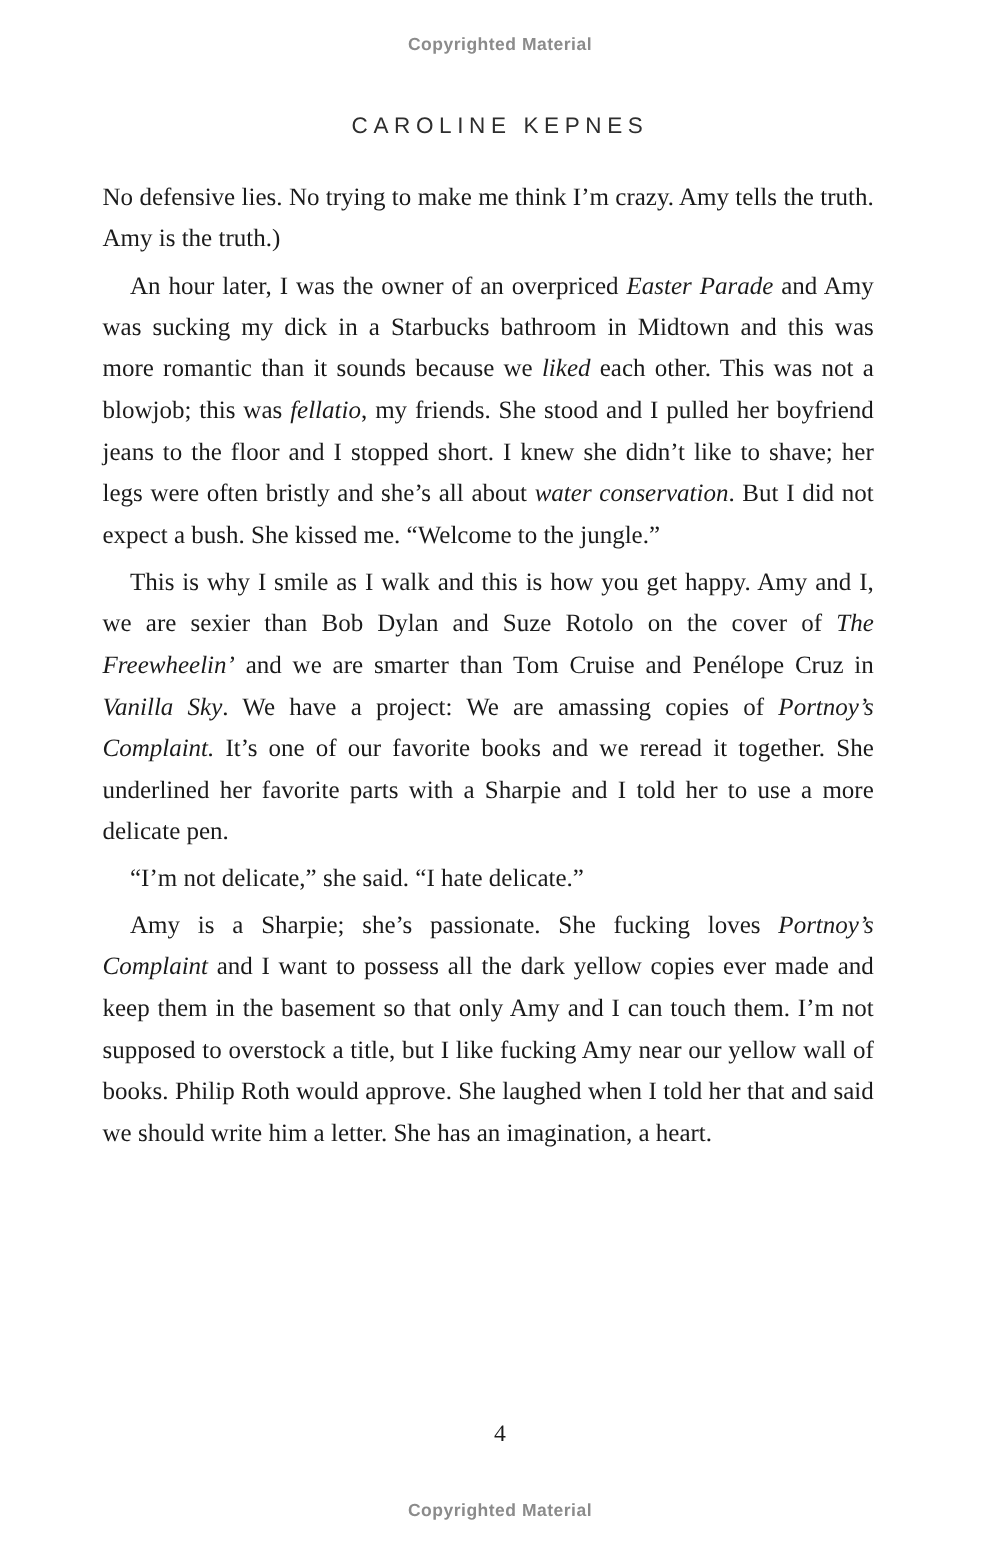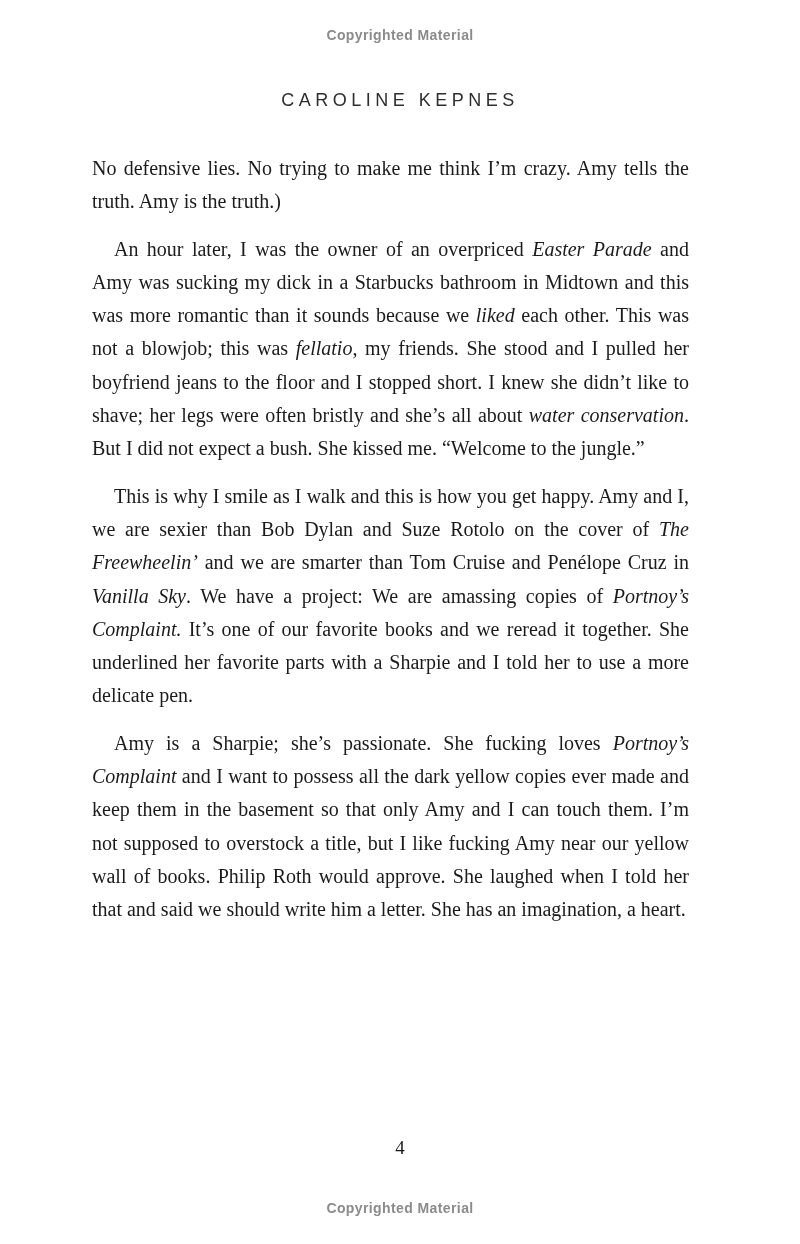--- a/index.html
+++ b/index.html
@@ -45,21 +45,21 @@
     top: 138px;
     left: 78px;
     width: 625px;
     font-family: "Liberation Serif", serif;
     font-size: 20px;
     line-height: 33.3px;
     text-align: justify;
     color: var(--ink, #1b1b1b);
   }
   .page-body p {
-    margin: 14px;
+    margin: 4px;
     padding: 0;
     text-indent: 0;
   }
   .page-body p.indent {
     text-indent: 22px;
   }
   .page-body i {
   }
   .page-number {
     position: absolute;
@@ -78,20 +78,21 @@
 <div class="page">
 
   <div class="copyright-notice top">Copyrighted Material</div>
 
   <div class="author-header">CAROLINE KEPNES</div>
 
   <div class="page-body">
       <p class=""><span>No defensive lies. No trying to make me think I’m crazy. Amy tells the truth. Amy is the truth.)</span></p>
       <p class="indent"><span>An hour later, I was the owner of an overpriced </span><i>Easter Parade</i><span> and Amy was sucking my dick in a Starbucks bathroom in Midtown and this was more romantic than it sounds because we </span><i>liked</i><span> each other. This was not a blowjob; this was </span><i>fellatio</i><span>, my friends. She stood and I pulled her boyfriend jeans to the floor and I stopped short. I knew she didn’t like to shave; her legs were often bristly and she’s all about </span><i>water conservation</i><span>. But I did not expect a bush. She kissed me. “Welcome to the jungle.”</span></p>
       <p class="indent"><span>This is why I smile as I walk and this is how you get happy. Amy and I, we are sexier than Bob Dylan and Suze Rotolo on the cover of </span><i>The Freewheelin’</i><span> and we are smarter than Tom Cruise and Penélope Cruz in </span><i>Vanilla Sky</i><span>. We have a project: We are amassing copies of </span><i>Portnoy’s Complaint.</i><span> It’s one of our favorite books and we reread it together. She underlined her favorite parts with a Sharpie and I told her to use a more delicate pen.</span></p>
+      <p class="indent"><span>“I’m not delicate,” she said. “I hate delicate.”</span></p>
       <p class="indent"><span>Amy is a Sharpie; she’s passionate. She fucking loves </span><i>Portnoy’s Complaint</i><span> and I want to possess all the dark yellow copies ever made and keep them in the basement so that only Amy and I can touch them. I’m not supposed to overstock a title, but I like fucking Amy near our yellow wall of books. Philip Roth would approve. She laughed when I told her that and said we should write him a letter. She has an imagination, a heart.</span></p>
     </div>
 
   <div class="page-number">4</div>
 
   <div class="copyright-notice bottom">Copyrighted Material</div>
 
 </div>
 
 </body></html>

